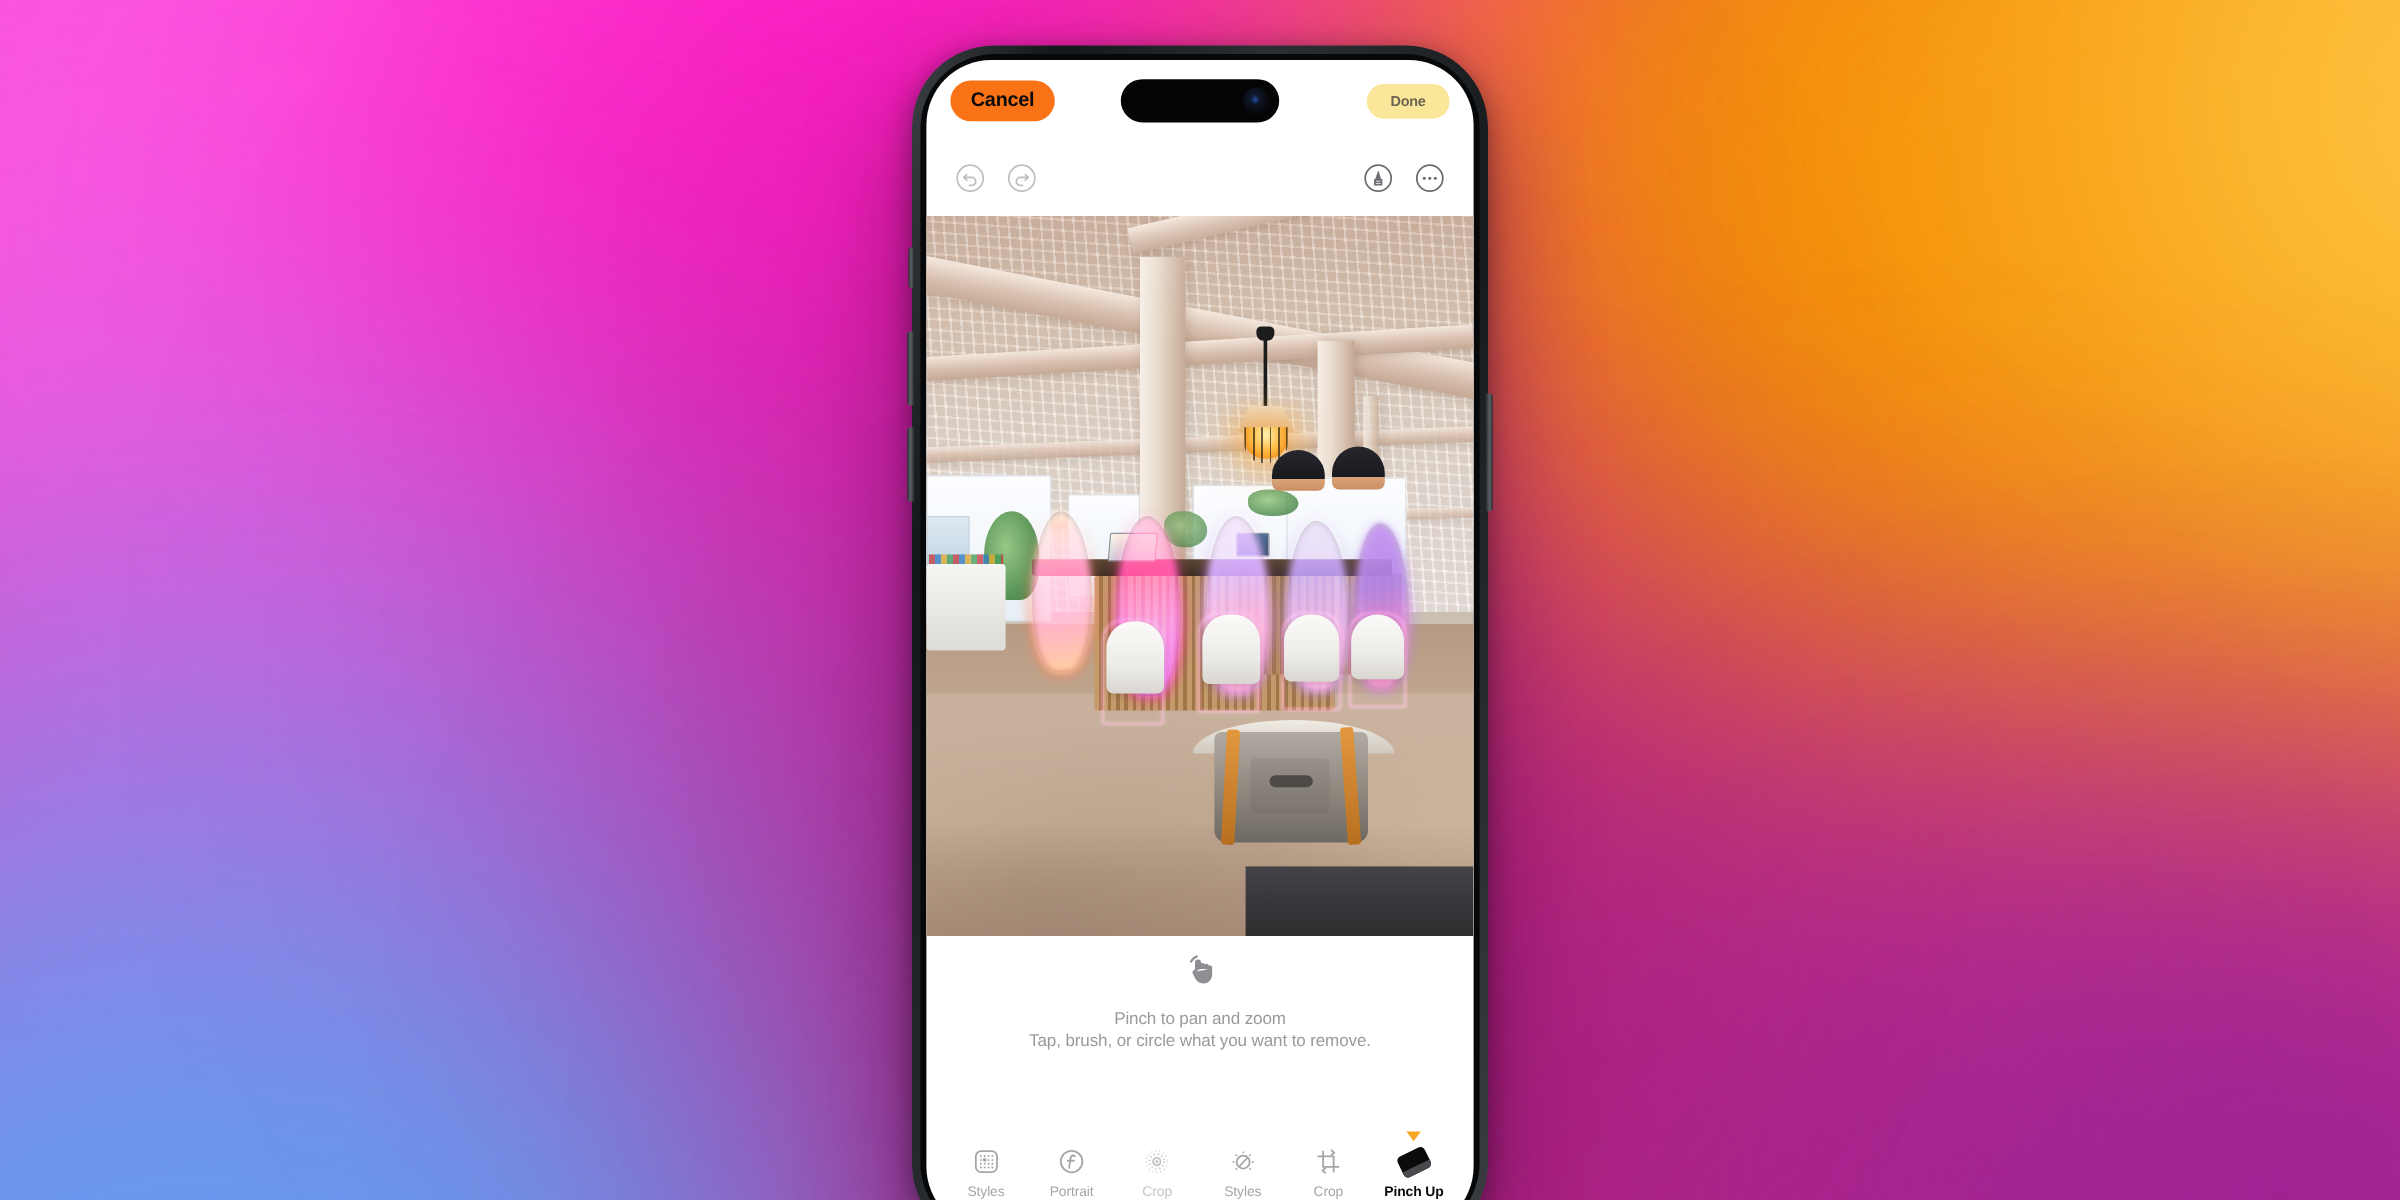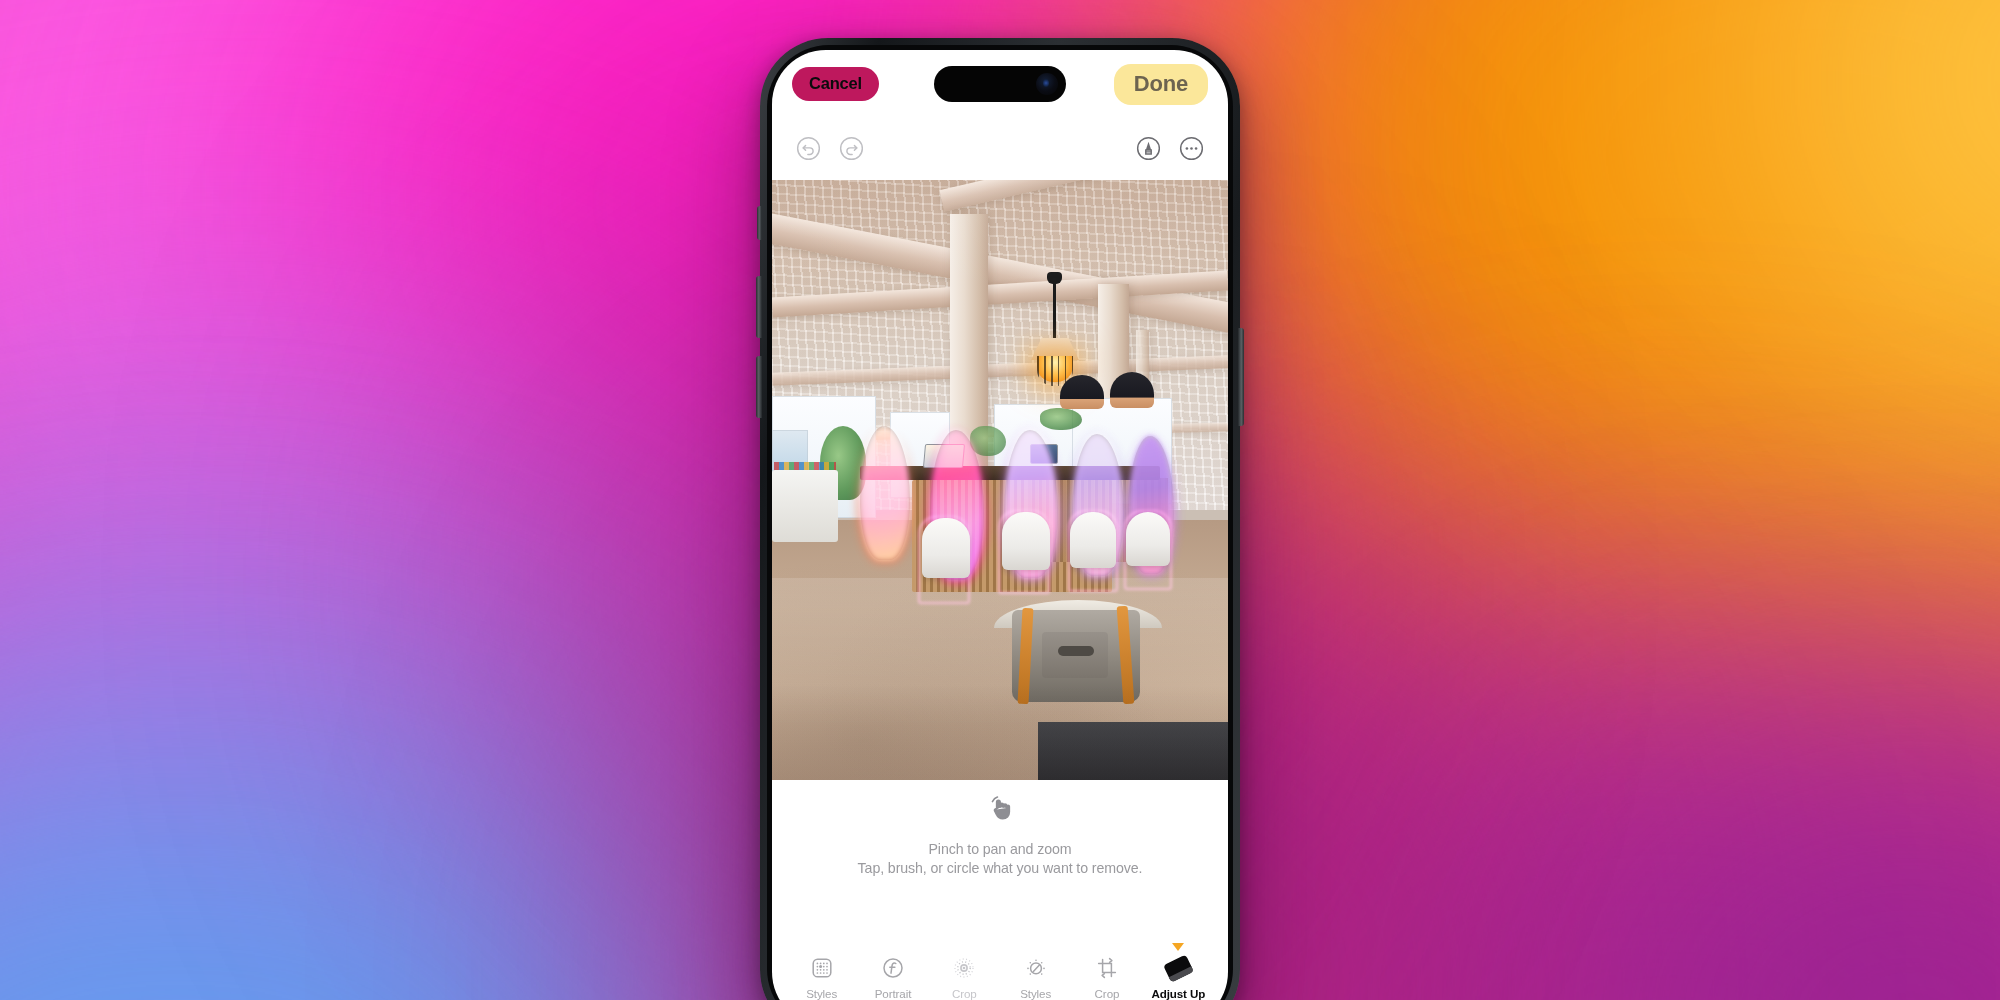--- a/index.html
+++ b/index.html
@@ -86,38 +86,38 @@
 
   
   #top-bar {
     position: absolute; top: 0; left: 0; right: 0;
     height: 68px;
     display: flex; align-items: center; justify-content: space-between;
     padding: 0 20px;
     z-index: 10;
   }
   #cancel-button {
-    background: #be185d;
+    background: #f97316;
     color: #0b0b0c;
     border: none;
     border-radius: 17px;
     padding: 7px 17px 8px;
     font-size: 16.5px;
     font-weight: 700;
     letter-spacing: -.2px;
     font-family: "Liberation Sans", sans-serif;
     cursor: pointer;
   }
   #done-button {
     background: #fbe79a;
     color: #6d6450;
     border: none;
     border-radius: 17px;
     padding: 7px 20px 8px;
-    font-size: 22px;
+    font-size: 12px;
     font-weight: 700;
     letter-spacing: -.2px;
     font-family: "Liberation Sans", sans-serif;
     cursor: pointer;
   }
 
   
   #tool-row {
     position: absolute;
     top: 76px; left: 0; right: 0;
@@ -688,19 +688,19 @@
           </svg>
         </span>
         <span class="tool-label">Crop</span>
       </div>
 
       <div class="tool-item active">
         <span class="badge-triangle"></span>
         <span class="tool-icon">
           <span id="cleanup-eraser"></span>
         </span>
-        <span class="tool-label">Adjust Up</span>
+        <span class="tool-label">Pinch Up</span>
       </div>
 
     </div>
 
   </div>
 </div>
 
 </body></html>

